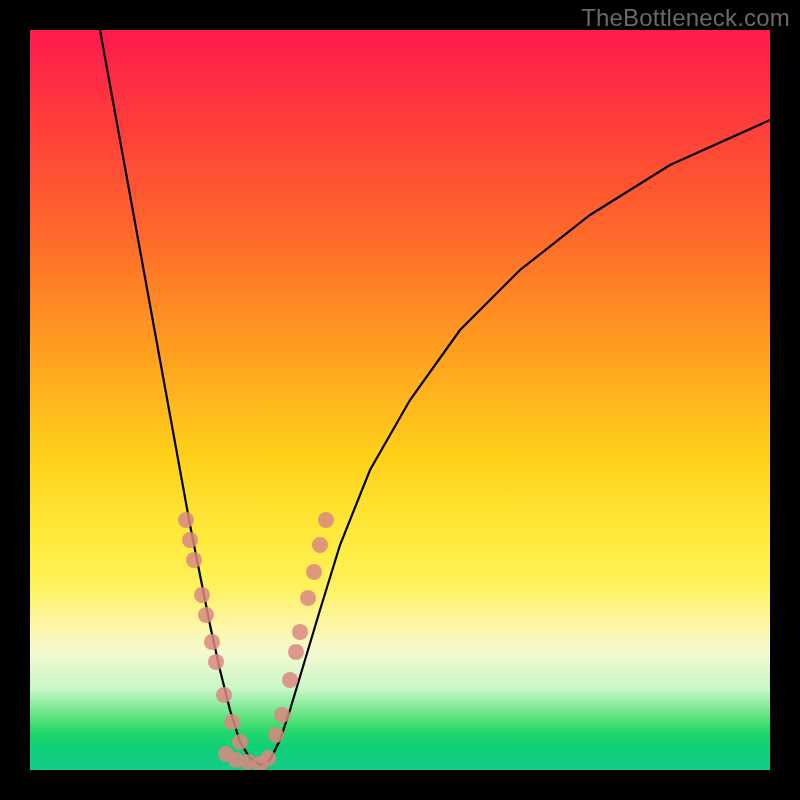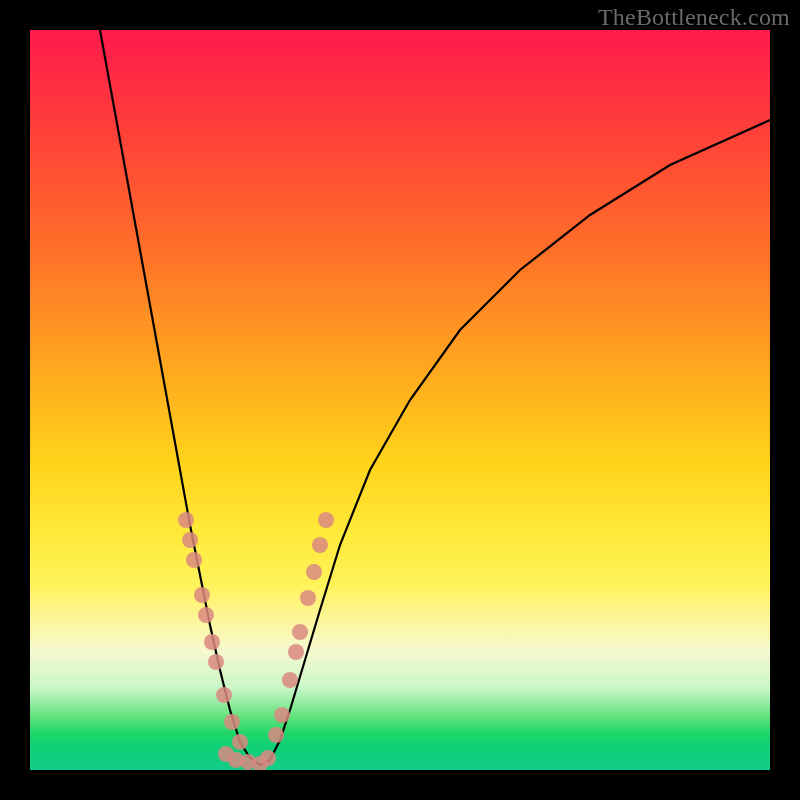--- a/index.html
+++ b/index.html
@@ -43,21 +43,20 @@
   }
   .watermark {
     position: absolute;
     top: 4px;
     right: 10px;
     color: #6a6a6a;
     font-size: 24px;
     font-weight: 500;
     letter-spacing: 0.2px;
     user-select: none;
-    font-family: Liberation Serif, serif;
   }
   .curve-svg {
     position: absolute;
     left: 30px;
     top: 30px;
     width: 740px;
     height: 740px;
     pointer-events: none;
   }
 </style>

